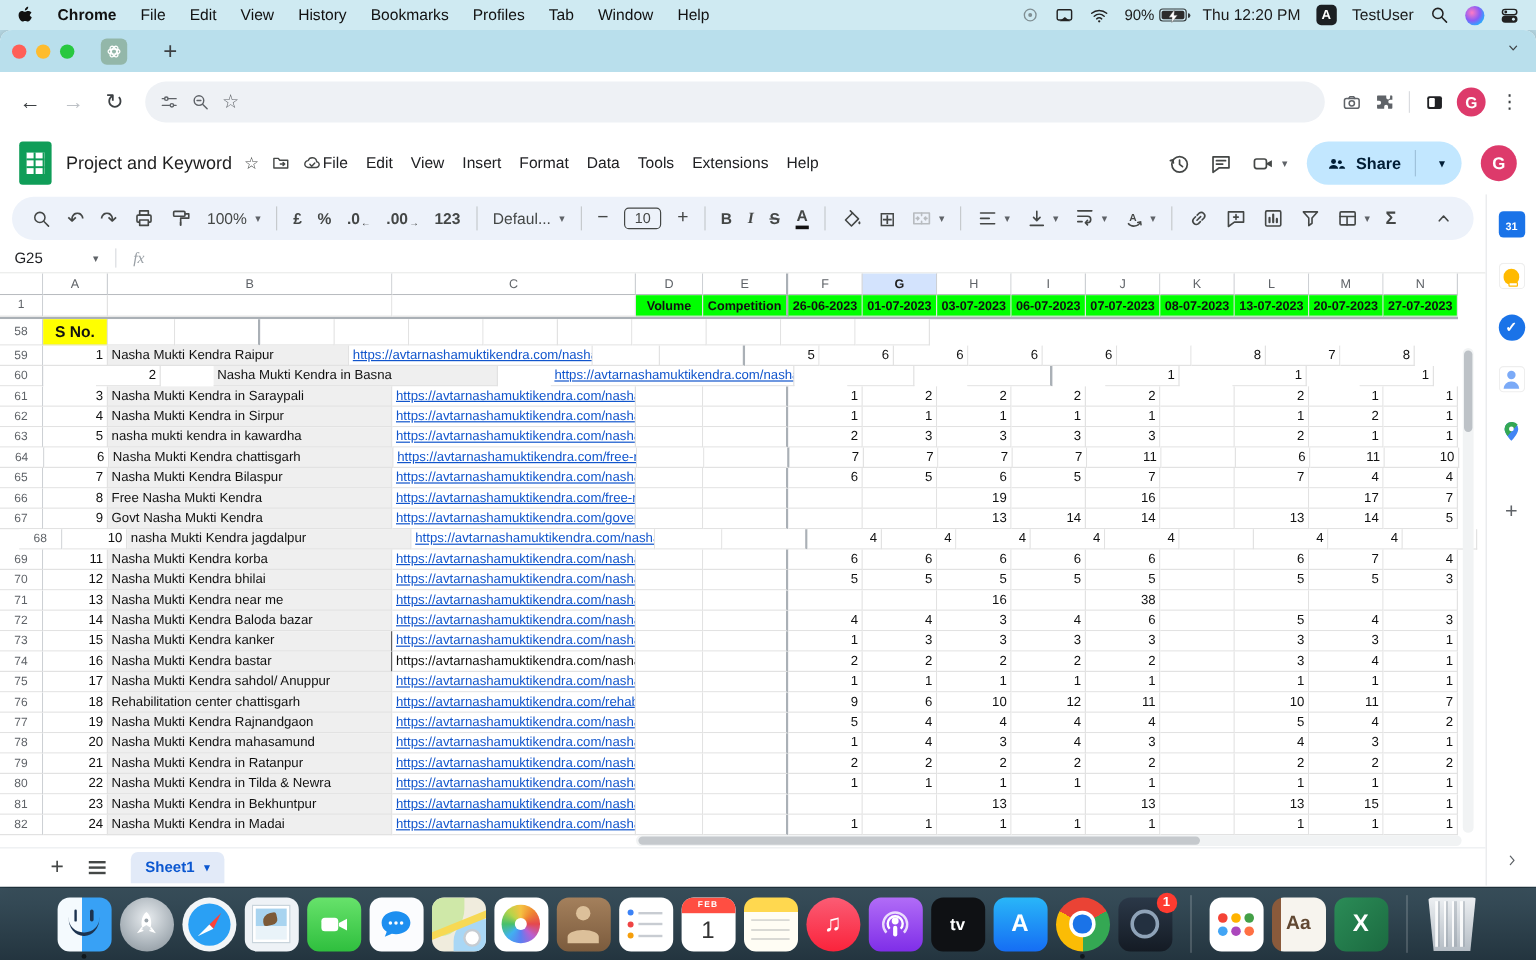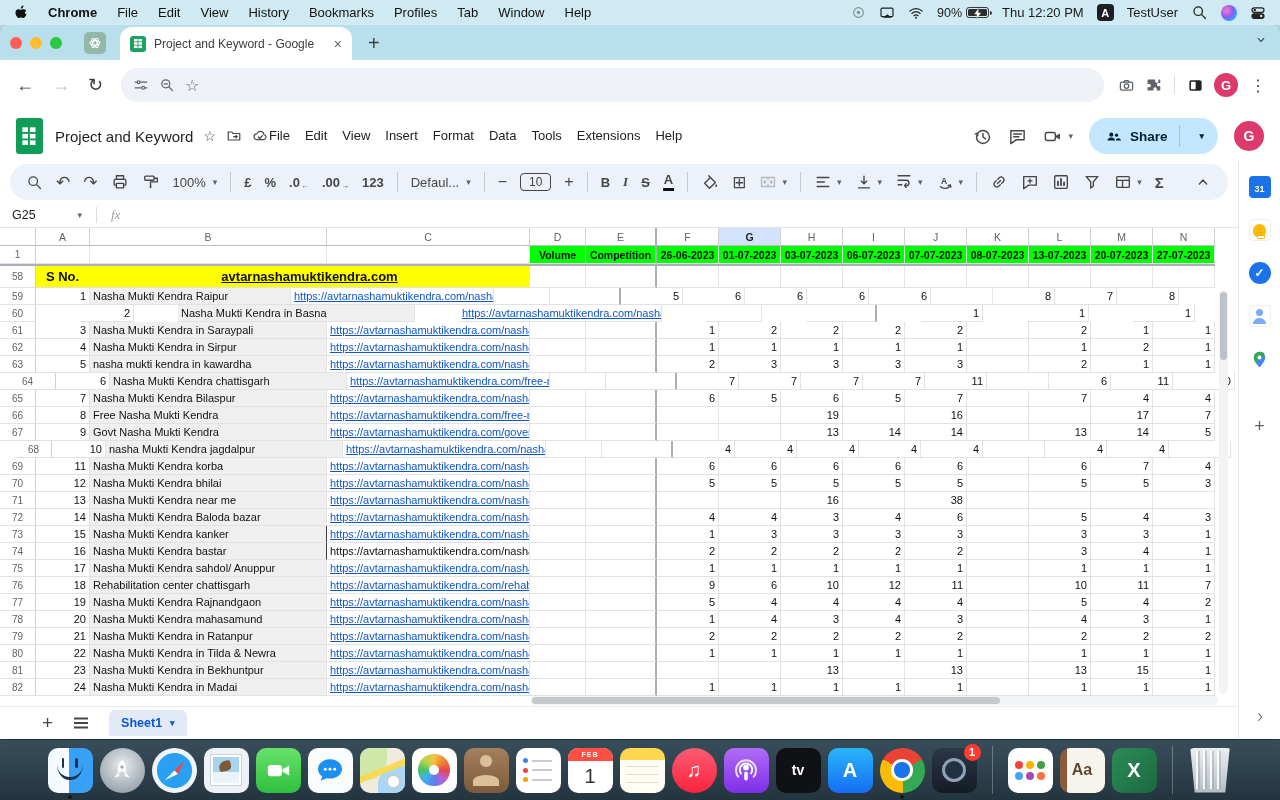--- a/index.html
+++ b/index.html
@@ -282,27 +282,20 @@
       </div>
       <div class="pinned">
           <svg viewBox="0 0 20 20" width="14" height="14">
             <g stroke="#fff" stroke-width="1.5" fill="none">
               <ellipse cx="10" cy="10" rx="7" ry="3.1"></ellipse>
               <ellipse cx="10" cy="10" rx="7" ry="3.1" transform="rotate(60 10 10)"></ellipse>
               <ellipse cx="10" cy="10" rx="7" ry="3.1" transform="rotate(120 10 10)"></ellipse>
             </g>
           </svg>
         </div>
-      <div class="tab">
-        <span class="favicon">
-            <i></i>
-          </span>
-        <span class="tab-title">Project and Keyword - Google</span>
-        <span class="tab-close">×</span>
-      </div>
       <span class="newtab">+</span>
       <span class="tabchev">
           <svg viewBox="0 0 20 20" width="14" height="14" fill="none" stroke="currentColor" stroke-width="1.5" stroke-linecap="round" stroke-linejoin="round">
             <path d="M6 7.8l4 4.4 4-4.4"></path>
           </svg>
         </span>
     </div>
 
     <div class="ctoolbar">
       <span class="nav b">←</span>
@@ -616,21 +609,20 @@
                   <div class="c green ctr" style="width: 62px;">07-07-2023</div>
                   <div class="c green ctr" style="width: 62px;">08-07-2023</div>
                   <div class="c green ctr" style="width: 62px;">13-07-2023</div>
                   <div class="c green ctr" style="width: 62px;">20-07-2023</div>
                   <div class="c green ctr" style="width: 62px;">27-07-2023</div>
                 </div>
                 <div class="fzrow"></div>
                 <div class="grow" style="height: 22px;">
                   <div class="rh" style="width: 36px;">58</div>
                   <div class="c yellow tbold ctr" style="width: 54px;">S No.</div>
-                  <div class="c yellow tbold tund ctr" style="width: 440px;">avtarnashamuktikendra.com</div>
                   <div class="c" style="width: 56px;"></div>
                   <div class="c fz" style="width: 71px;"></div>
                   <div class="c" style="width: 62px;"></div>
                   <div class="c" style="width: 62px;"></div>
                   <div class="c" style="width: 62px;"></div>
                   <div class="c" style="width: 62px;"></div>
                   <div class="c" style="width: 62px;"></div>
                   <div class="c" style="width: 62px;"></div>
                   <div class="c" style="width: 62px;"></div>
                   <div class="c" style="width: 62px;"></div>
@@ -715,21 +707,21 @@
                   <div class="c num" style="width: 62px;">3</div>
                   <div class="c num" style="width: 62px;">3</div>
                   <div class="c num" style="width: 62px;">3</div>
                   <div class="c num" style="width: 62px;">3</div>
                   <div class="c num" style="width: 62px;"></div>
                   <div class="c num" style="width: 62px;">2</div>
                   <div class="c num" style="width: 62px;">1</div>
                   <div class="c num" style="width: 62px;">1</div>
                 </div>
                 <div class="grow" style="height: 17px;">
-                  <div class="rh" style="width: 56px;">64</div>
+                  <div class="rh" style="width: 37px;">64</div>
                   <div class="c num" style="width: 54px;">6</div>
                   <div class="c kw" style="width: 237px;">Nasha Mukti Kendra chattisgarh</div>
                   <div class="c url" style="width: 203px;">https://avtarnashamuktikendra.com/free-na</div>
                   <div class="c" style="width: 56px;"></div>
                   <div class="c fz" style="width: 71px;"></div>
                   <div class="c num" style="width: 62px;">7</div>
                   <div class="c num" style="width: 62px;">7</div>
                   <div class="c num" style="width: 62px;">7</div>
                   <div class="c num" style="width: 62px;">7</div>
                   <div class="c num" style="width: 62px;">11</div>

